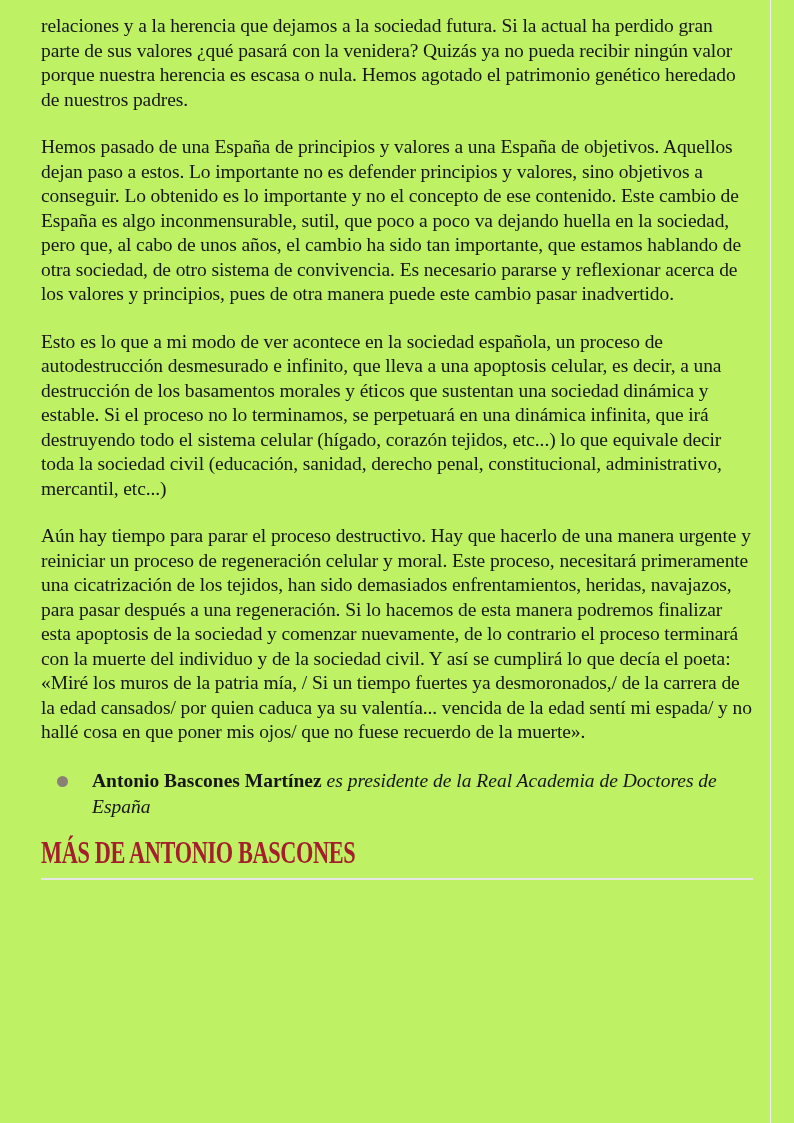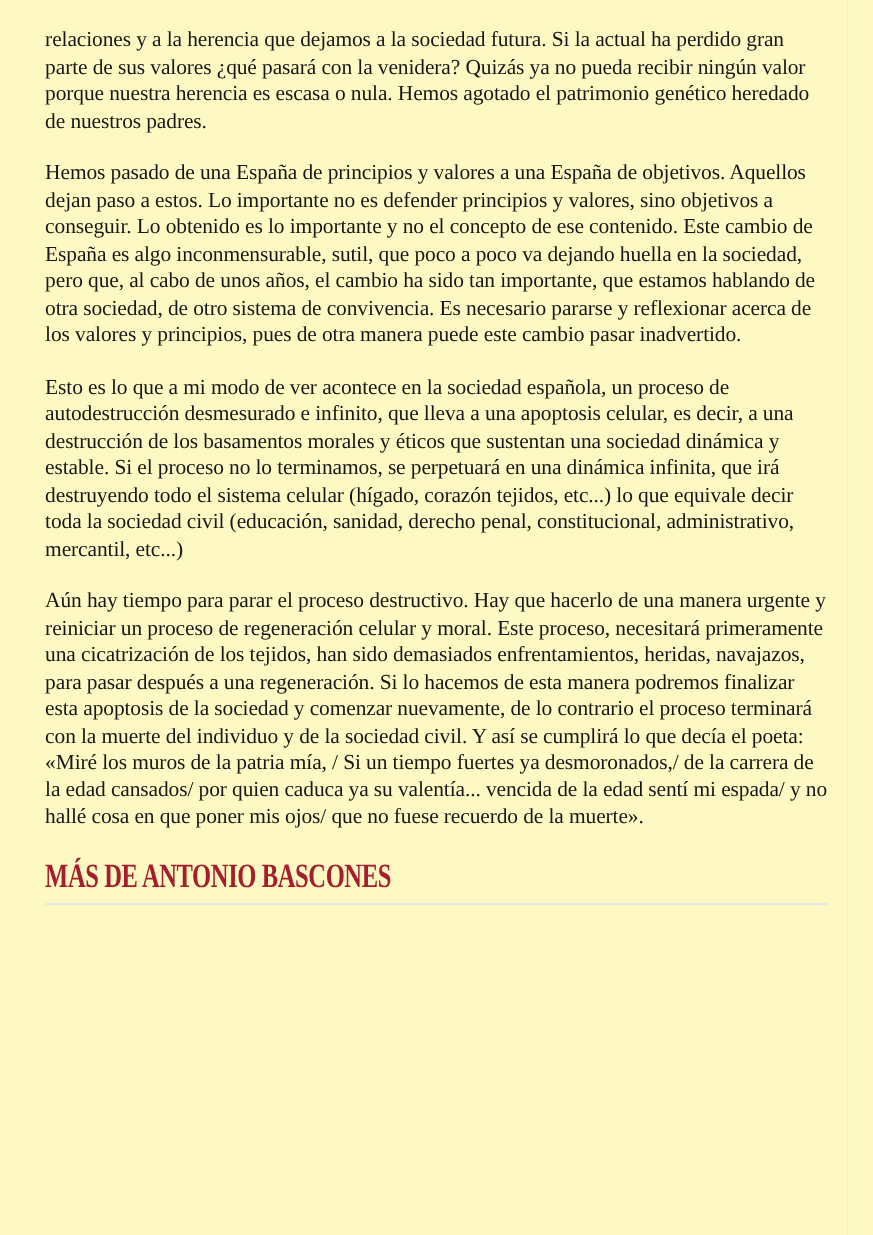--- a/index.html
+++ b/index.html
@@ -7,22 +7,22 @@
   body {
     width: 794px;
     height: 1123px;
     font-family: "Liberation Serif", "DejaVu Serif", serif;
     overflow: hidden;
   }
   .page {
     position: relative;
     width: 794px;
     height: 1123px;
-    background: #fef9c3;
-    padding: 25px 41px 0 41px;
+    background: #bef264;
+    padding: 14px 41px 0 41px;
   }
   .page-edge {
     position: absolute;
     top: 0;
     left: 770px;
     width: 1px;
     height: 1123px;
     background: #ededed;
   }
   .article-body p {
@@ -82,20 +82,27 @@
 
 <div class="page">
 
   <div class="article-body">
     <p>relaciones y a la herencia que dejamos a la sociedad futura. Si la actual ha perdido gran parte de sus valores ¿qué pasará con la venidera? Quizás ya no pueda recibir ningún valor porque nuestra herencia es escasa o nula. Hemos agotado el patrimonio genético heredado de nuestros padres.</p>
     <p>Hemos pasado de una España de principios y valores a una España de objetivos. Aquellos dejan paso a estos. Lo importante no es defender principios y valores, sino objetivos a conseguir. Lo obtenido es lo importante y no el concepto de ese contenido. Este cambio de España es algo inconmensurable, sutil, que poco a poco va dejando huella en la sociedad, pero que, al cabo de unos años, el cambio ha sido tan importante, que estamos hablando de otra sociedad, de otro sistema de convivencia. Es necesario pararse y reflexionar acerca de los valores y principios, pues de otra manera puede este cambio pasar inadvertido.</p>
     <p>Esto es lo que a mi modo de ver acontece en la sociedad española, un proceso de autodestrucción desmesurado e infinito, que lleva a una apoptosis celular, es decir, a una destrucción de los basamentos morales y éticos que sustentan una sociedad dinámica y estable. Si el proceso no lo terminamos, se perpetuará en una dinámica infinita, que irá destruyendo todo el sistema celular (hígado, corazón tejidos, etc...) lo que equivale decir toda la sociedad civil (educación, sanidad, derecho penal, constitucional, administrativo, mercantil, etc...)</p>
     <p>Aún hay tiempo para parar el proceso destructivo. Hay que hacerlo de una manera urgente y reiniciar un proceso de regeneración celular y moral. Este proceso, necesitará primeramente una cicatrización de los tejidos, han sido demasiados enfrentamientos, heridas, navajazos, para pasar después a una regeneración. Si lo hacemos de esta manera podremos finalizar esta apoptosis de la sociedad y comenzar nuevamente, de lo contrario el proceso terminará con la muerte del individuo y de la sociedad civil. Y así se cumplirá lo que decía el poeta: «Miré los muros de la patria mía, / Si un tiempo fuertes ya desmoronados,/ de la carrera de la edad cansados/ por quien caduca ya su valentía... vencida de la edad sentí mi espada/ y no hallé cosa en que poner mis ojos/ que no fuese recuerdo de la muerte».</p>
   </div>
 
+  <div class="byline">
+    <span class="bullet"></span>
+    <div class="byline-text">
+      <span class="author-name">Antonio Bascones Martínez</span>
+      <span class="author-role">es presidente de la Real Academia de Doctores de España</span>
+    </div>
+  </div>
 
   <h2 class="more-heading">MÁS DE ANTONIO BASCONES</h2>
 
   <hr class="section-divider">
 
   <div class="page-edge"></div>
 
 </div>
 
 </body></html>

